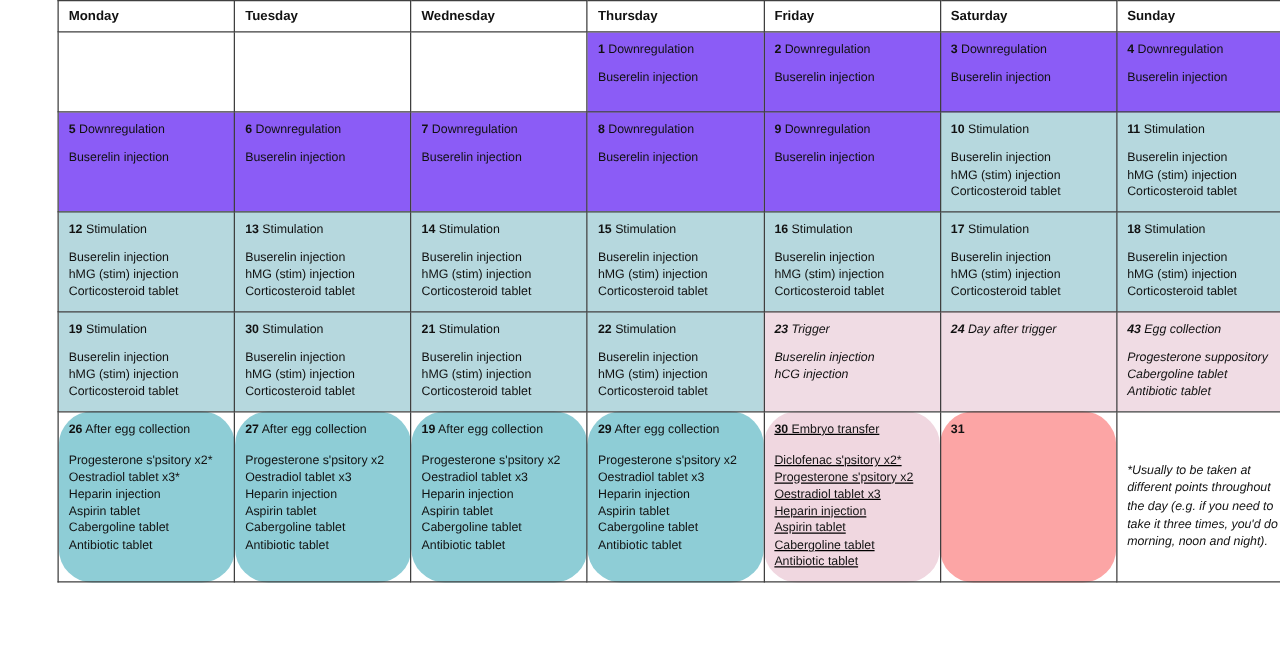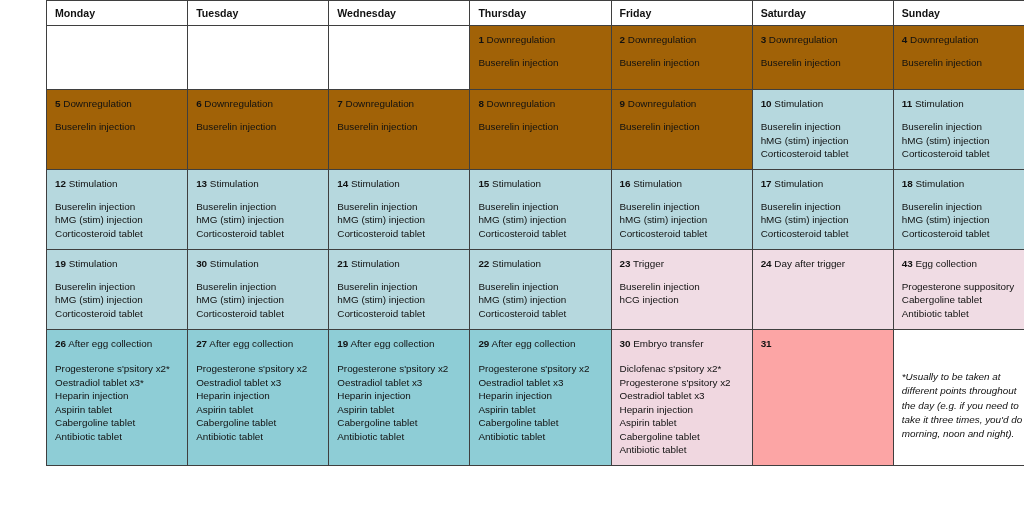--- a/index.html
+++ b/index.html
@@ -59,33 +59,33 @@
     padding: 6px 0 6px 8px;
     height: 23px;
     border-bottom: 1.6px solid #5a5a5a;
   }
 
   td.daycell {
     padding: 8px 6px 9px 8px;
     height: 64px;
   }
 
-  td.r-last { height: 124px; }
+  td.r-last { height: 124px; border-radius: 27px; }
   td.r1 { height: 64px; }
   td.r2 { height: 74px; }
   td.r3 { height: 80px; }
   td.r4 { height: 72px; }
 
   
   td.blank      { background: #ffffff; }
-  td.downreg    { background: #a16207; }
+  td.downreg    { background: #8b5cf6; }
   td.stim       { background: #b6d8de; }
-  td.trigger    { background: #f0dce4; }
+  td.trigger    { background: #f0dce4; font-style: italic; }
   td.aftercoll  { background: #8ecdd6; }
-  td.transfer   { background: #f0d7e0; }
+  td.transfer   { background: #f0d7e0; text-decoration: underline; }
   td.plain      { background: #fca5a5; }
   td.note       { background: #ffffff; }
 
   .dayhead {
     font-size: 9.9px;
     color: #111111;
     line-height: 1.25;
     margin-bottom: 10px;
     white-space: nowrap;
   }

